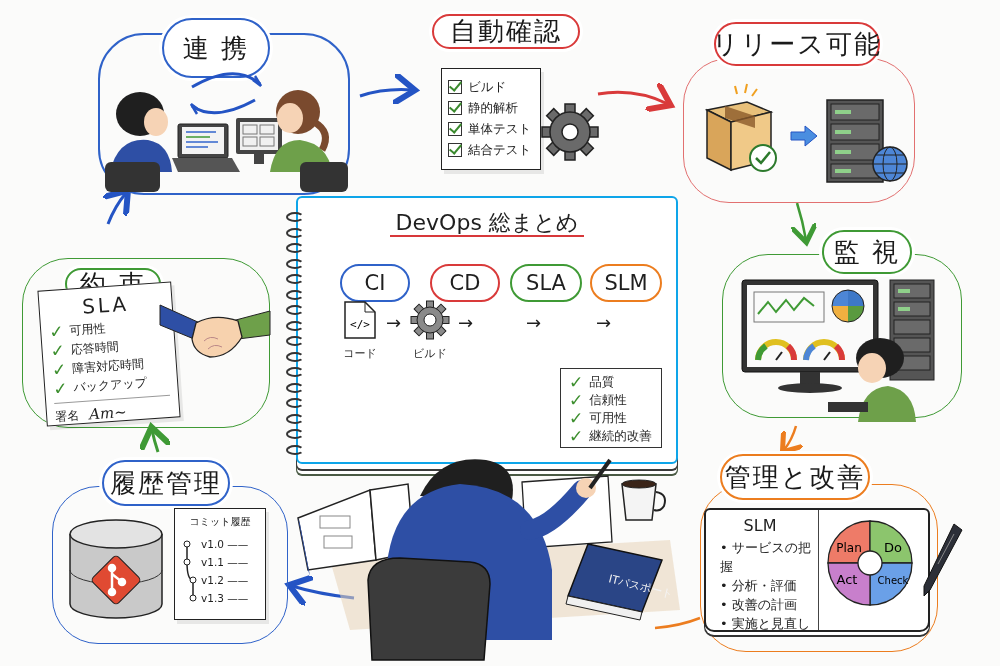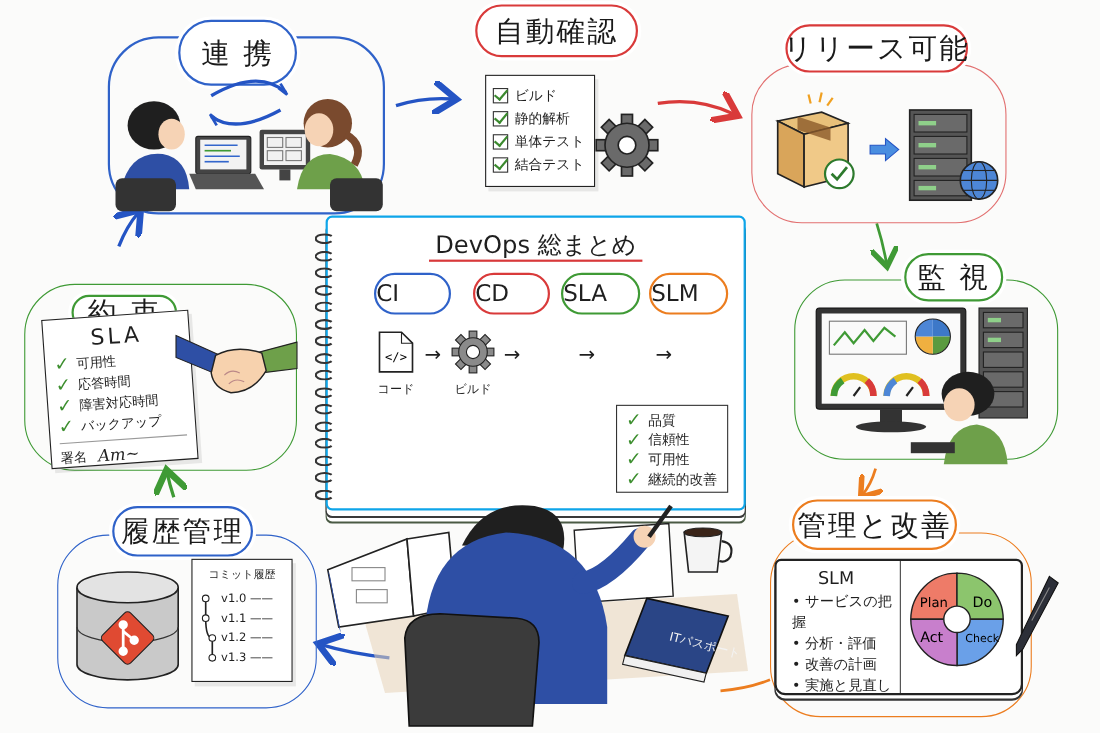--- a/index.html
+++ b/index.html
@@ -42,22 +42,22 @@
     position: absolute; left: 296px; top: 196px; width: 382px; height: 268px;
     background: #fff; border: 2px solid #0ea5e9; border-radius: 6px;
     box-shadow: 0 6px 0 -1px #fff, 0 7px 0 0 #3a3a3a, 0 11px 0 -1px #fff, 0 12px 0 0 #4a5a44;
   }
   .rings { position: absolute; left: -12px; top: 14px; width: 22px; height: 250px; }
   .ring { width: 18px; height: 10px; border: 2px solid #333; border-radius: 50%; border-right-color: transparent; margin-bottom: 5.5px; }
 
   .nb-title { position: absolute; left: 0; right: 0; top: 10px; text-align: center; font-size: 22px; }
   .nb-title span { border-bottom: 2px solid #d8383a; padding: 0 6px; }
   .pill {
-    position: absolute; top: 50px; height: 38px; border: 2.2px solid; border-radius: 20px;
-    display: flex; align-items: center; justify-content: flex-start; font-size: 21px; background: #fff;
+    position: absolute; top: 66px; height: 38px; border: 2.2px solid; border-radius: 20px;
+    display: flex; align-items: center; justify-content: center; font-size: 21px; background: #fff;
   }
   .flow-step { position: absolute; top: 100px; width: 60px; text-align: center; }
   .flow-step .ico { height: 44px; display: flex; align-items: center; justify-content: center; }
   .flow-step .lbl { font-size: 11px; margin-top: 4px; }
   .flow-arrow { position: absolute; top: 114px; font-size: 18px; }
 
   .motto { position: absolute; left: 30px; top: 170px; font-size: 13.5px; line-height: 22px; }
   .quality { position: absolute; left: 262px; top: 170px; width: 102px; height: 80px; border: 1.5px solid #333; padding: 4px 8px; font-size: 12.5px; background: #fff; }
   .quality li { height: 18px; }
 </style>
@@ -124,21 +124,21 @@
 
   <g>
     <ellipse cx="198" cy="50" rx="22" ry="22" fill="#7a4a2e"></ellipse>
     <ellipse cx="190" cy="56" rx="13" ry="15" fill="#f6d3b5"></ellipse>
     <path d="M214,60 Q232,70 222,88" stroke="#7a4a2e" stroke-width="7" fill="none"></path>
     <path d="M170,110 Q175,78 200,78 Q228,82 232,110 Z" fill="#6ea04a"></path>
     <rect x="200" y="100" width="48" height="30" rx="6" fill="#333"></rect>
   </g>
 </svg>
 
-<div class="cloud" style="left:432px;top:4px;width:148px;height:48px;border-color:#d93a3a;">自動確認</div>
+<div class="cloud" style="left:432px;top:14px;width:148px;height:35px;border-color:#d93a3a;">自動確認</div>
 <div class="paper" style="left:441px;top:68px;width:100px;height:102px;padding:7px 6px;">
   <ul class="check-list" style="font-size:12.5px;line-height:21px;">
     <li>
         <span class="chk"></span>
         <span>ビルド</span>
       </li>
     <li>
         <span class="chk"></span>
         <span>静的解析</span>
       </li>

